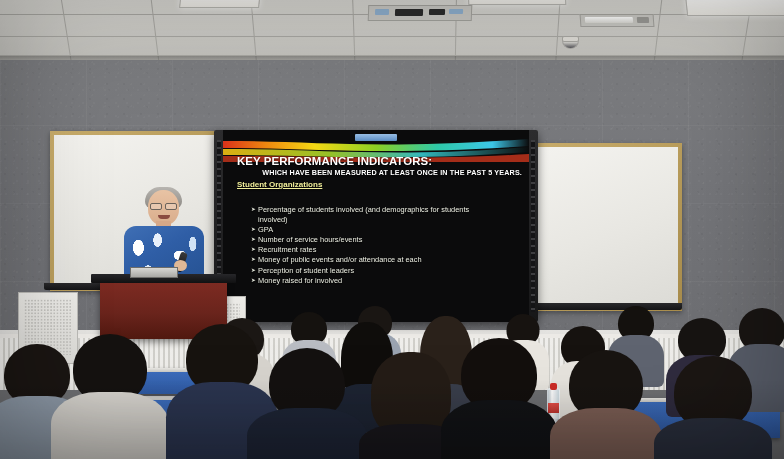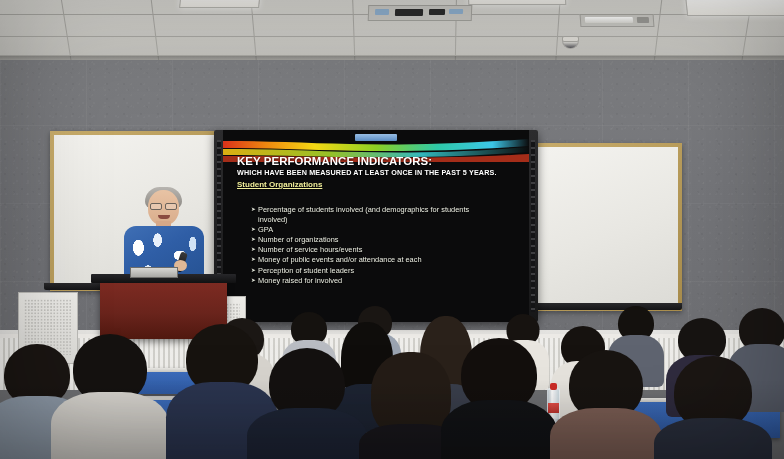--- a/index.html
+++ b/index.html
@@ -78,23 +78,23 @@
   .slide-tag{position:absolute;left:50%;top:4px;transform:translateX(-50%);
     width:42px;height:7px;border-radius:1px;
     background:linear-gradient(180deg,#9ec6ef,#5f93cd);opacity:.95;}
 
   .swoosh{position:absolute;left:0;top:9px;width:100%;height:23px;overflow:hidden;}
   .swoosh svg{display:block;width:100%;height:100%;}
 
   .slide-title{position:absolute;left:14px;top:26px;width:272px;color:#ffffff;
     font-weight:bold;font-size:11.4px;letter-spacing:.1px;line-height:1.05;
     text-shadow:0 1px 2px rgba(0,0,0,.8);}
-  .slide-sub{position:absolute;left:14px;top:38px;width:276px;color:#ffffff;
+  .slide-sub{position:absolute;left:23px;top:38px;width:276px;color:#ffffff;
     font-weight:bold;font-size:7.2px;letter-spacing:.15px;
-    text-shadow:0 1px 2px rgba(0,0,0,.8);}
+    text-shadow:0 1px 2px rgba(0,0,0,.8);text-align:right;}
 
   .slide-section{position:absolute;left:14px;top:50px;color:#f2ef9a;
     font-weight:bold;font-size:8px;text-decoration:underline;
     text-shadow:0 1px 2px rgba(0,0,0,.8);}
 
   .bullets{position:absolute;left:13px;top:60px;width:282px;margin:15px;padding:0;list-style:none;}
   .bullets li{color:#eef0e4;font-size:7.4px;line-height:9.6px;
     padding-left:7px;position:relative;margin-bottom:.6px;
     text-shadow:0 1px 1px rgba(0,0,0,.85);white-space:pre-line;}
   .bullets li::before{content:"\27A4";position:absolute;left:0;top:0;
@@ -257,22 +257,22 @@
         </div>
 
         <div class="slide-title">KEY PERFORMANCE INDICATORS:</div>
         <div class="slide-sub">WHICH HAVE BEEN MEASURED AT LEAST ONCE IN THE PAST 5 YEARS.</div>
         <div class="slide-section">Student Organizations</div>
 
         <ul class="bullets">
           <li>Percentage of students involved (and demographics for students
 involved)</li>
           <li>GPA</li>
-          <li>Number of organizations</li>
           <li>Number of service hours/events</li>
+          <li>Recruitment rates</li>
           <li>Money of public events and/or attendance at each</li>
           <li>Perception of student leaders</li>
           <li>Money raised for involved</li>
         </ul>
 
       </div>
     </div>
   </div>
 
   <div class="cabinet" style="left:18px;top:292px;width:58px;height:70px;">

